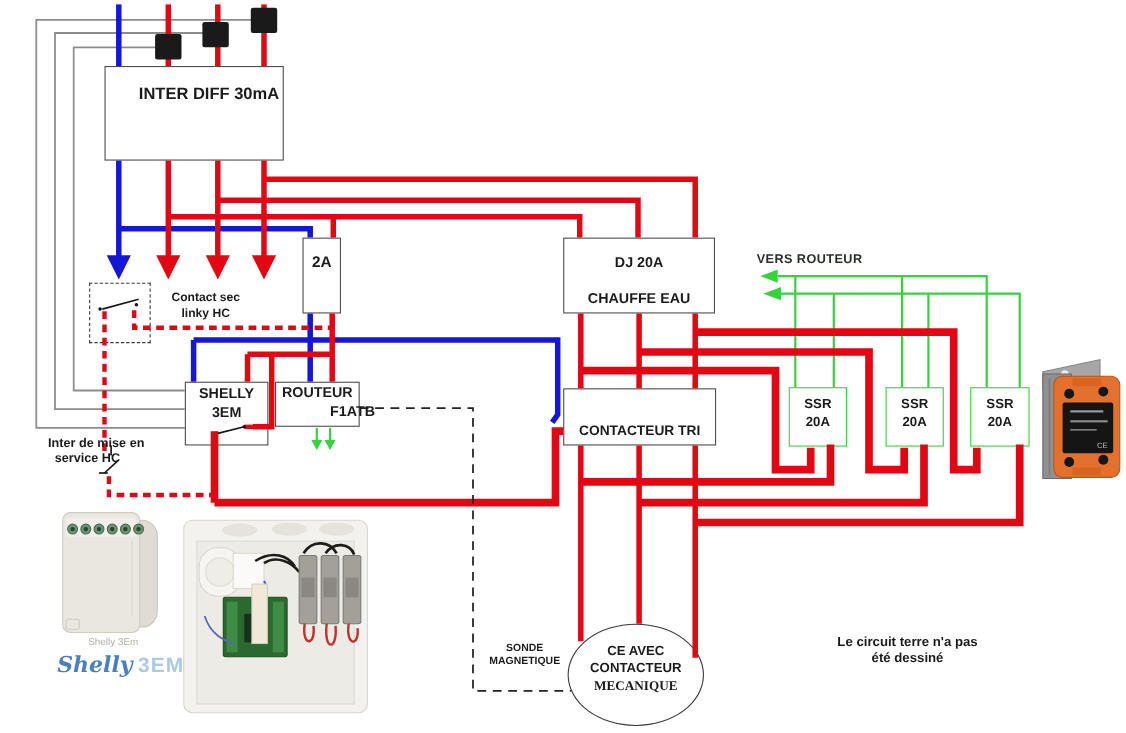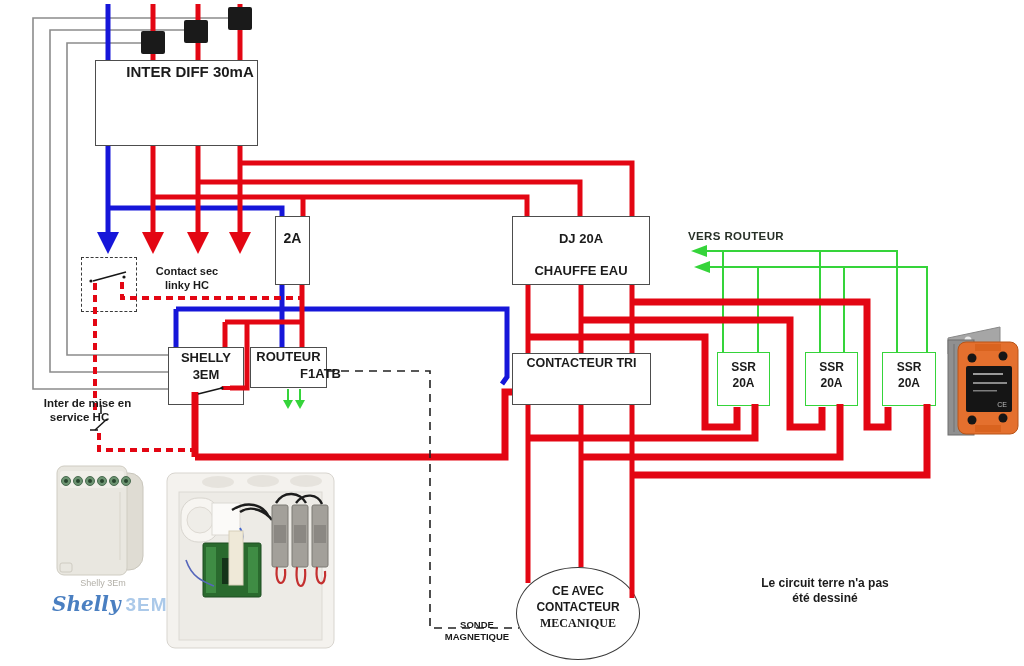--- a/index.html
+++ b/index.html
@@ -9,22 +9,22 @@
   .layer-boxes{position:absolute;inset:0;z-index:2;}
   #wires{position:absolute;inset:0;z-index:3;}
   .layer-text{position:absolute;inset:0;z-index:4;pointer-events:none;}
   
   .box{position:absolute;background:#fff;border:1.6px solid #4d4d4d;box-sizing:border-box;}
   .box.green{border-color:var(--c-green);}
   .box.dashed{border:1.6px dashed #3a3a3a;background:transparent;}
   .ellipse{position:absolute;background:#fff;border:1.6px solid #3a3a3a;border-radius:50%;box-sizing:border-box;}
   
   .lbl{position:absolute;font-weight:700;color:#1b1b1b;text-align:center;line-height:1.1;}
-  .f15{font-size:15px;} .f14{font-size:14px;} .f13{font-size:13px;} .f125{font-size:12.5px;}
-  .f12{font-size:12px;} .f115{font-size:11.5px;} .f11{font-size:11px;} .f95{font-size:9.5px;margin-top:35px;}
+  .f15{font-size:15px;} .f14{font-size:14px;} .f13{font-size:13px;} .f125{font-size:12.5px;margin-top:28px;}
+  .f12{font-size:12px;} .f115{font-size:11.5px;} .f11{font-size:11px;} .f95{font-size:9.5px;}
   .vers{color:#273027;letter-spacing:.4px;}
   .shelly-caption{position:absolute;left:55px;top:578px;width:96px;text-align:center;
                   font-size:9px;color:#b3b0a8;font-weight:400;}
   .shelly-logo{position:absolute;left:52px;top:592px;width:170px;text-align:left;}
   .shelly-logo .brand{font-family:"DejaVu Serif",serif;font-style:italic;font-weight:700;
                       font-size:20px;color:#4a7fc1;}
   .shelly-logo .model{font-family:"Liberation Sans",sans-serif;font-weight:700;font-size:19px;
                       color:#abc9e9;letter-spacing:1px;margin-left:5px;}
   
   .w-red{stroke:var(--c-red);stroke-width:5;fill:none;}
@@ -217,21 +217,21 @@
       <circle cx="1003" cy="418" r="4.5" fill="#161616"></circle>
       <rect x="966" y="366" width="46" height="46" rx="2" fill="#151515"></rect>
       <rect x="973" y="373" width="30" height="2" fill="#9a9a9a"></rect>
       <rect x="973" y="382" width="34" height="2" fill="#8a8a8a"></rect>
       <rect x="973" y="390" width="24" height="1.5" fill="#7d7d7d"></rect>
       <text x="1007" y="407" text-anchor="end" font-size="7" fill="#bdbdbd">CE</text>
     </g>
   </svg>
 
   <div class="layer-text">
-    <div class="lbl f15" style="left:95px;top:64px;width:190px;">INTER DIFF 30mA</div>
+    <div class="lbl f15" style="left:95px;top:78px;width:190px;">INTER DIFF 30mA</div>
     <div class="lbl f14" style="left:275px;top:231px;width:35px;">2A</div>
     <div class="lbl f13" style="left:512px;top:232px;width:138px;">DJ 20A</div>
     <div class="lbl f13" style="left:512px;top:264px;width:138px;">CHAUFFE EAU</div>
     <div class="lbl f125" style="left:512px;top:357px;width:139px;">CONTACTEUR TRI</div>
     <div class="lbl f13" style="left:168px;top:351px;width:76px;">SHELLY</div>
     <div class="lbl f13" style="left:168px;top:368px;width:76px;">3EM</div>
     <div class="lbl f13" style="left:250px;top:350px;width:77px;">ROUTEUR</div>
     <div class="lbl f13" style="left:250px;top:367px;width:77px;padding-left:32px;">F1ATB</div>
     <div class="lbl f12" style="left:717px;top:361px;width:53px;">SSR</div>
     <div class="lbl f12" style="left:717px;top:377px;width:53px;">20A</div>

